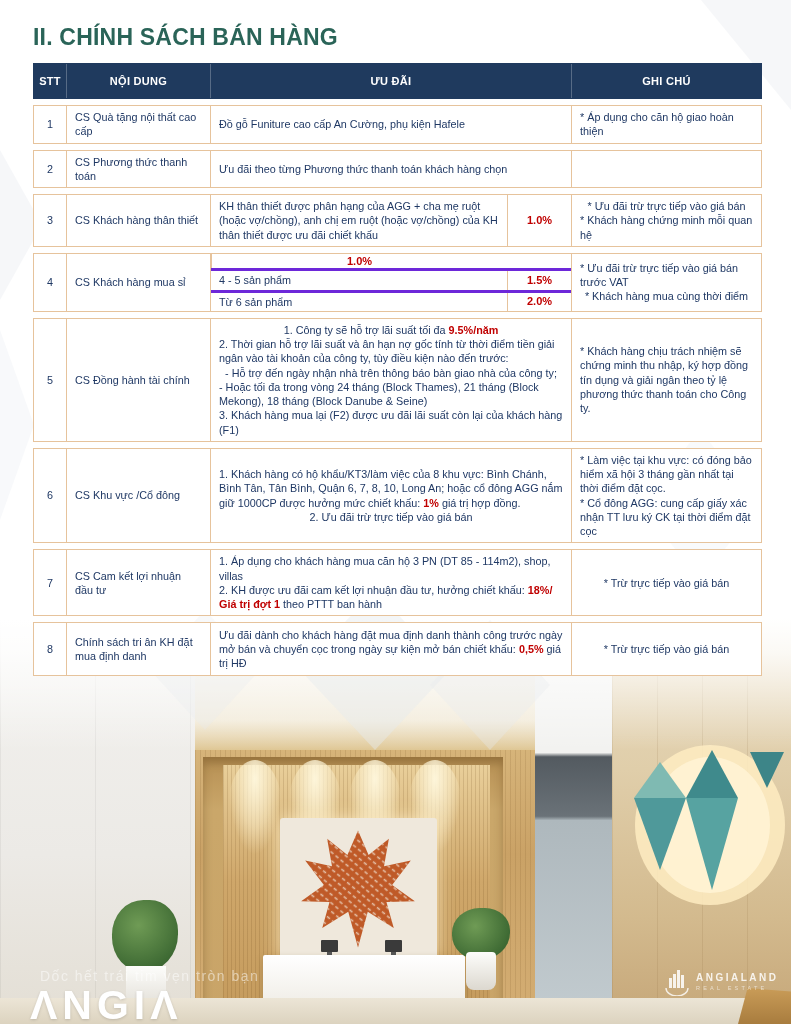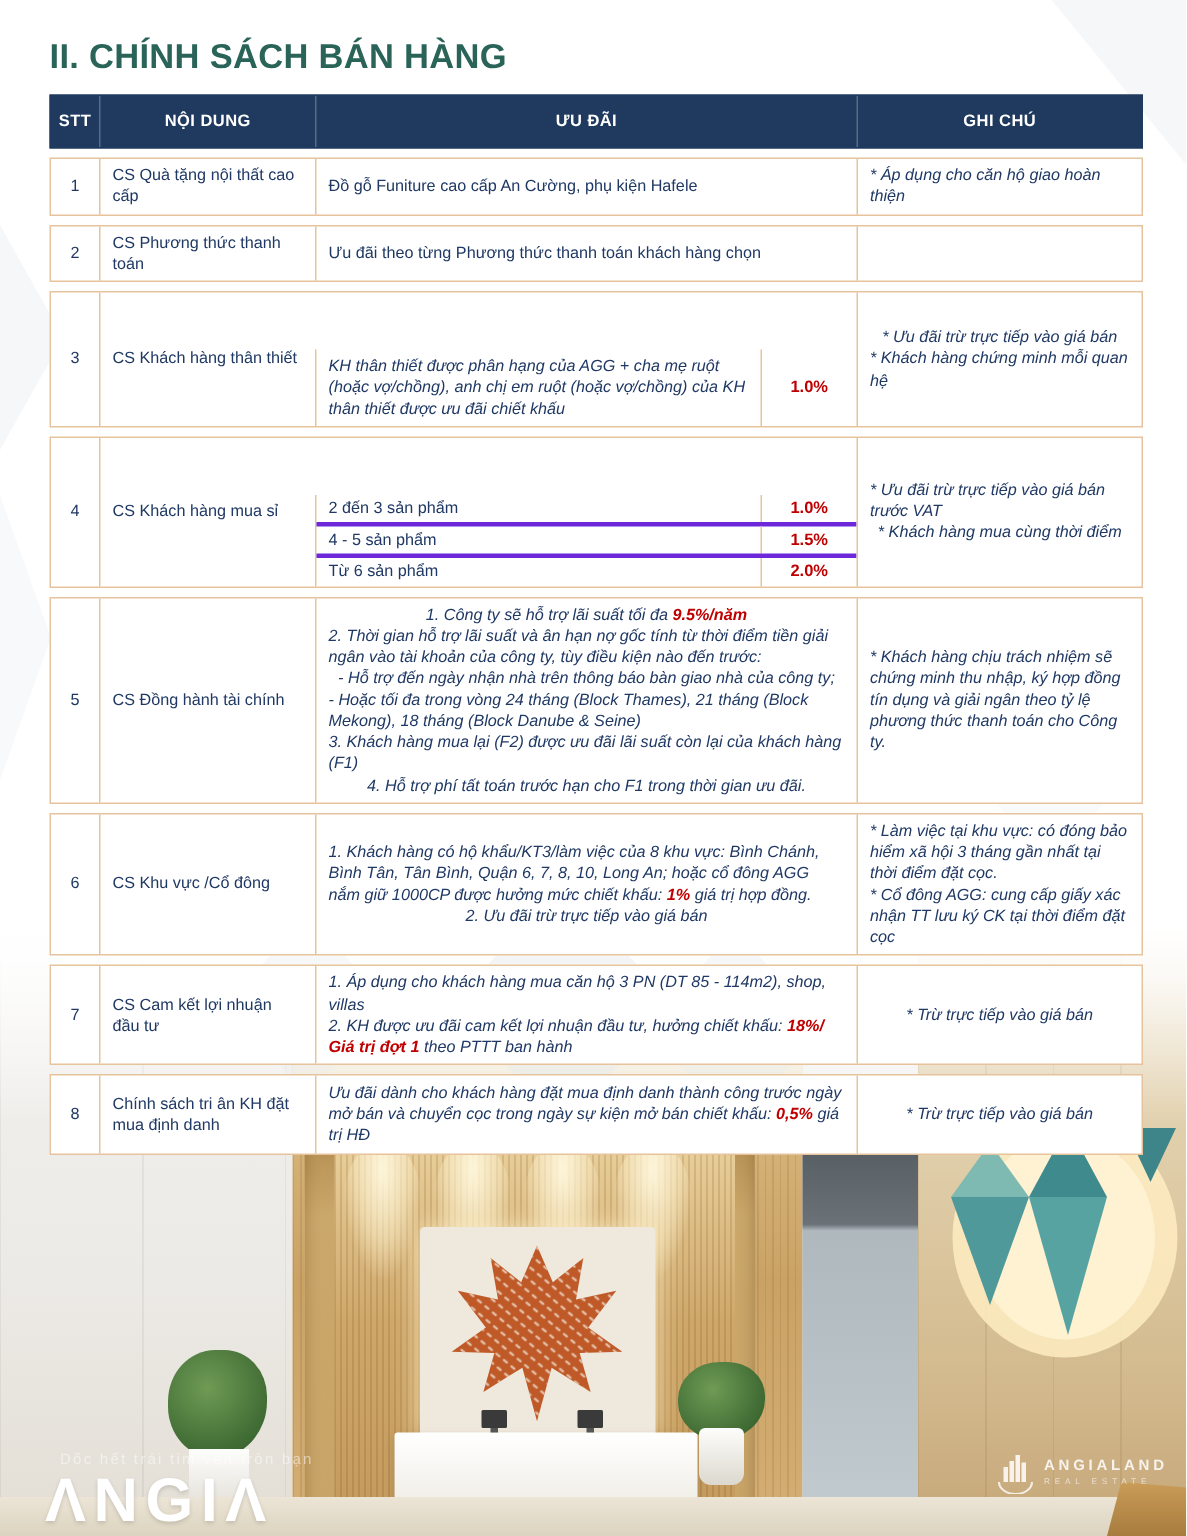--- a/index.html
+++ b/index.html
@@ -19,30 +19,30 @@
   .ptable{width:729px;}
   .trow{display:grid;grid-template-columns:32px 144px 1fr 190px;background:#fff;
         border:1px solid #e6c39c;margin-top:6px;color:#1f3864;}
   .trow.head{background:#1f3a5e;border:1px solid #1f3a5e;margin-top:0;}
   .hcell{display:flex;align-items:center;justify-content:center;color:#fff;font-weight:bold;
          font-size:11px;min-height:34px;border-left:1px solid rgba(255,255,255,.25);letter-spacing:.3px;}
   .hcell:first-child{border-left:none;}
   .cell{border-left:1px solid #e6c39c;padding:4px 8px;display:flex;align-items:center;
         font-size:10.8px;line-height:1.32;}
   .cell.stt{border-left:none;justify-content:center;}
-  .cell.ud0{padding:0;align-items:flex-start;margin-top:38px;}
+  .cell.ud0{padding:0;align-items:flex-start;}
   .udsplit{display:grid;grid-template-columns:1fr 64px;width:100%;}
   .udtext{padding:4px 8px;display:flex;flex-direction:column;justify-content:center;}
   .pct{border-left:1px solid #e6c39c;display:flex;align-items:center;justify-content:center;
        color:#c00000;font-weight:bold;font-size:11px;}
   .tiers{display:flex;flex-direction:column;width:100%;}
   .tier{display:grid;grid-template-columns:1fr 64px;flex:1;border-top:3px solid #6d28d9;}
   .tier:first-child{border-top:none;}
   .tlabel{padding:2px 8px;display:flex;align-items:center;}
-  .rich{display:flex;flex-direction:column;justify-content:center;font-style:italic;}
+  .rich{display:flex;flex-direction:column;justify-content:center;}
   .seg-red{color:#c00000;font-weight:bold;}
   .r1{min-height:34px}.r2{min-height:28px}.r3{min-height:50px}.r4{min-height:54px}
   .r5{min-height:112px}.r6{min-height:82px}.r7{min-height:54px}.r8{min-height:52px}
 
   
   .photo{position:absolute;left:0;top:600px;width:791px;height:424px;z-index:1;overflow:hidden;}
   .pl{position:absolute;}
   .p-left{left:0;top:0;width:205px;height:424px;
      background:repeating-linear-gradient(90deg,rgba(0,0,0,.05) 0 1px,transparent 1px 95px),
      linear-gradient(180deg,#f3f2ef 0%,#eceae6 60%,#e3ded4 100%);}
@@ -77,21 +77,21 @@
      background:radial-gradient(circle at 40% 35%,#6f9b55,#3f6b34 70%,#2f5227);}
   .pot{position:absolute;background:linear-gradient(180deg,#fdfdfb,#dcd8cf);}
   .p-chair{left:738px;top:388px;width:53px;height:36px;
      background:linear-gradient(180deg,#c99c58,#a87c3e);clip-path:polygon(18% 0,100% 10%,100% 100%,0 100%);}
   .fade{left:0;top:0;width:791px;height:150px;
      background:linear-gradient(180deg,#ffffff 0%,#ffffff 12%,rgba(255,255,255,.85) 35%,rgba(255,255,255,0) 100%);z-index:4;}
   .pdiam{position:absolute;background:#e7ebee;opacity:.45;z-index:5;
      clip-path:polygon(50% 0,100% 50%,50% 100%,0 50%);}
 
   .angia{position:absolute;left:30px;top:368px;z-index:6;color:#fff;}
-  .angia .tag{font-size:10px;letter-spacing:1.5px;color:rgba(255,255,255,.5);margin-left:10px;}
+  .angia .tag{font-size:14px;letter-spacing:1.5px;color:rgba(255,255,255,.5);margin-left:10px;}
   .angia .word{font-size:41px;font-weight:bold;letter-spacing:5px;line-height:1.05;
      text-shadow:0 1px 3px rgba(0,0,0,.15);}
   .agland{position:absolute;left:664px;top:366px;z-index:6;display:flex;align-items:center;gap:6px;
      color:rgba(255,255,255,.85);}
   .agland .nm{font-size:10px;font-weight:bold;letter-spacing:2.5px;}
   .agland .sub{font-size:5.5px;letter-spacing:3.2px;color:rgba(255,255,255,.6);margin-top:2px;}
 </style>
 </head>
 <body>
 
@@ -146,21 +146,20 @@
             <div><span>* Khách hàng chứng minh mỗi quan hệ</span></div>
           </div>
       </div>
 
       <div class="trow r4">
         <div class="cell stt">4</div>
         <div class="cell">CS Khách hàng mua sỉ</div>
         <div class="cell ud0">
           <div class="tiers">
             <div class="tier">
-              <div class="tlabel">2 đến 3 sản phẩm</div>
               <div class="pct">1.0%</div>
             </div>
             <div class="tier">
               <div class="tlabel">4 - 5 sản phẩm</div>
               <div class="pct">1.5%</div>
             </div>
             <div class="tier">
               <div class="tlabel">Từ 6 sản phẩm</div>
               <div class="pct">2.0%</div>
             </div>
@@ -174,21 +173,20 @@
 
       <div class="trow r5">
         <div class="cell stt">5</div>
         <div class="cell">CS Đồng hành tài chính</div>
         <div class="cell rich">
             <div><span>1. Công ty sẽ hỗ trợ lãi suất tối đa </span><span class="seg-red">9.5%/năm</span></div>
             <div><span>2. Thời gian hỗ trợ lãi suất và ân hạn nợ gốc tính từ thời điểm tiền giải ngân vào tài khoản của công ty, tùy điều kiện nào đến trước:</span></div>
             <div><span> - Hỗ trợ đến ngày nhận nhà trên thông báo bàn giao nhà của công ty;</span></div>
             <div><span> - Hoặc tối đa trong vòng 24 tháng (Block Thames),  21 tháng (Block Mekong), 18 tháng (Block Danube &amp; Seine)</span></div>
             <div><span>3. Khách hàng mua lại (F2) được ưu đãi lãi suất còn lại của khách hàng (F1)</span></div>
-            <div><span>4. Hỗ trợ phí tất toán trước hạn cho F1 trong thời gian ưu đãi.</span></div>
           </div>
         <div class="cell rich">
             <div><span>* Khách hàng chịu trách nhiệm sẽ chứng minh thu nhập, ký hợp đồng tín dụng và giải ngân theo tỷ lệ phương thức thanh toán cho Công ty.</span></div>
           </div>
       </div>
 
       <div class="trow r6">
         <div class="cell stt">6</div>
         <div class="cell">CS Khu vực /Cổ đông</div>
         <div class="cell rich">

